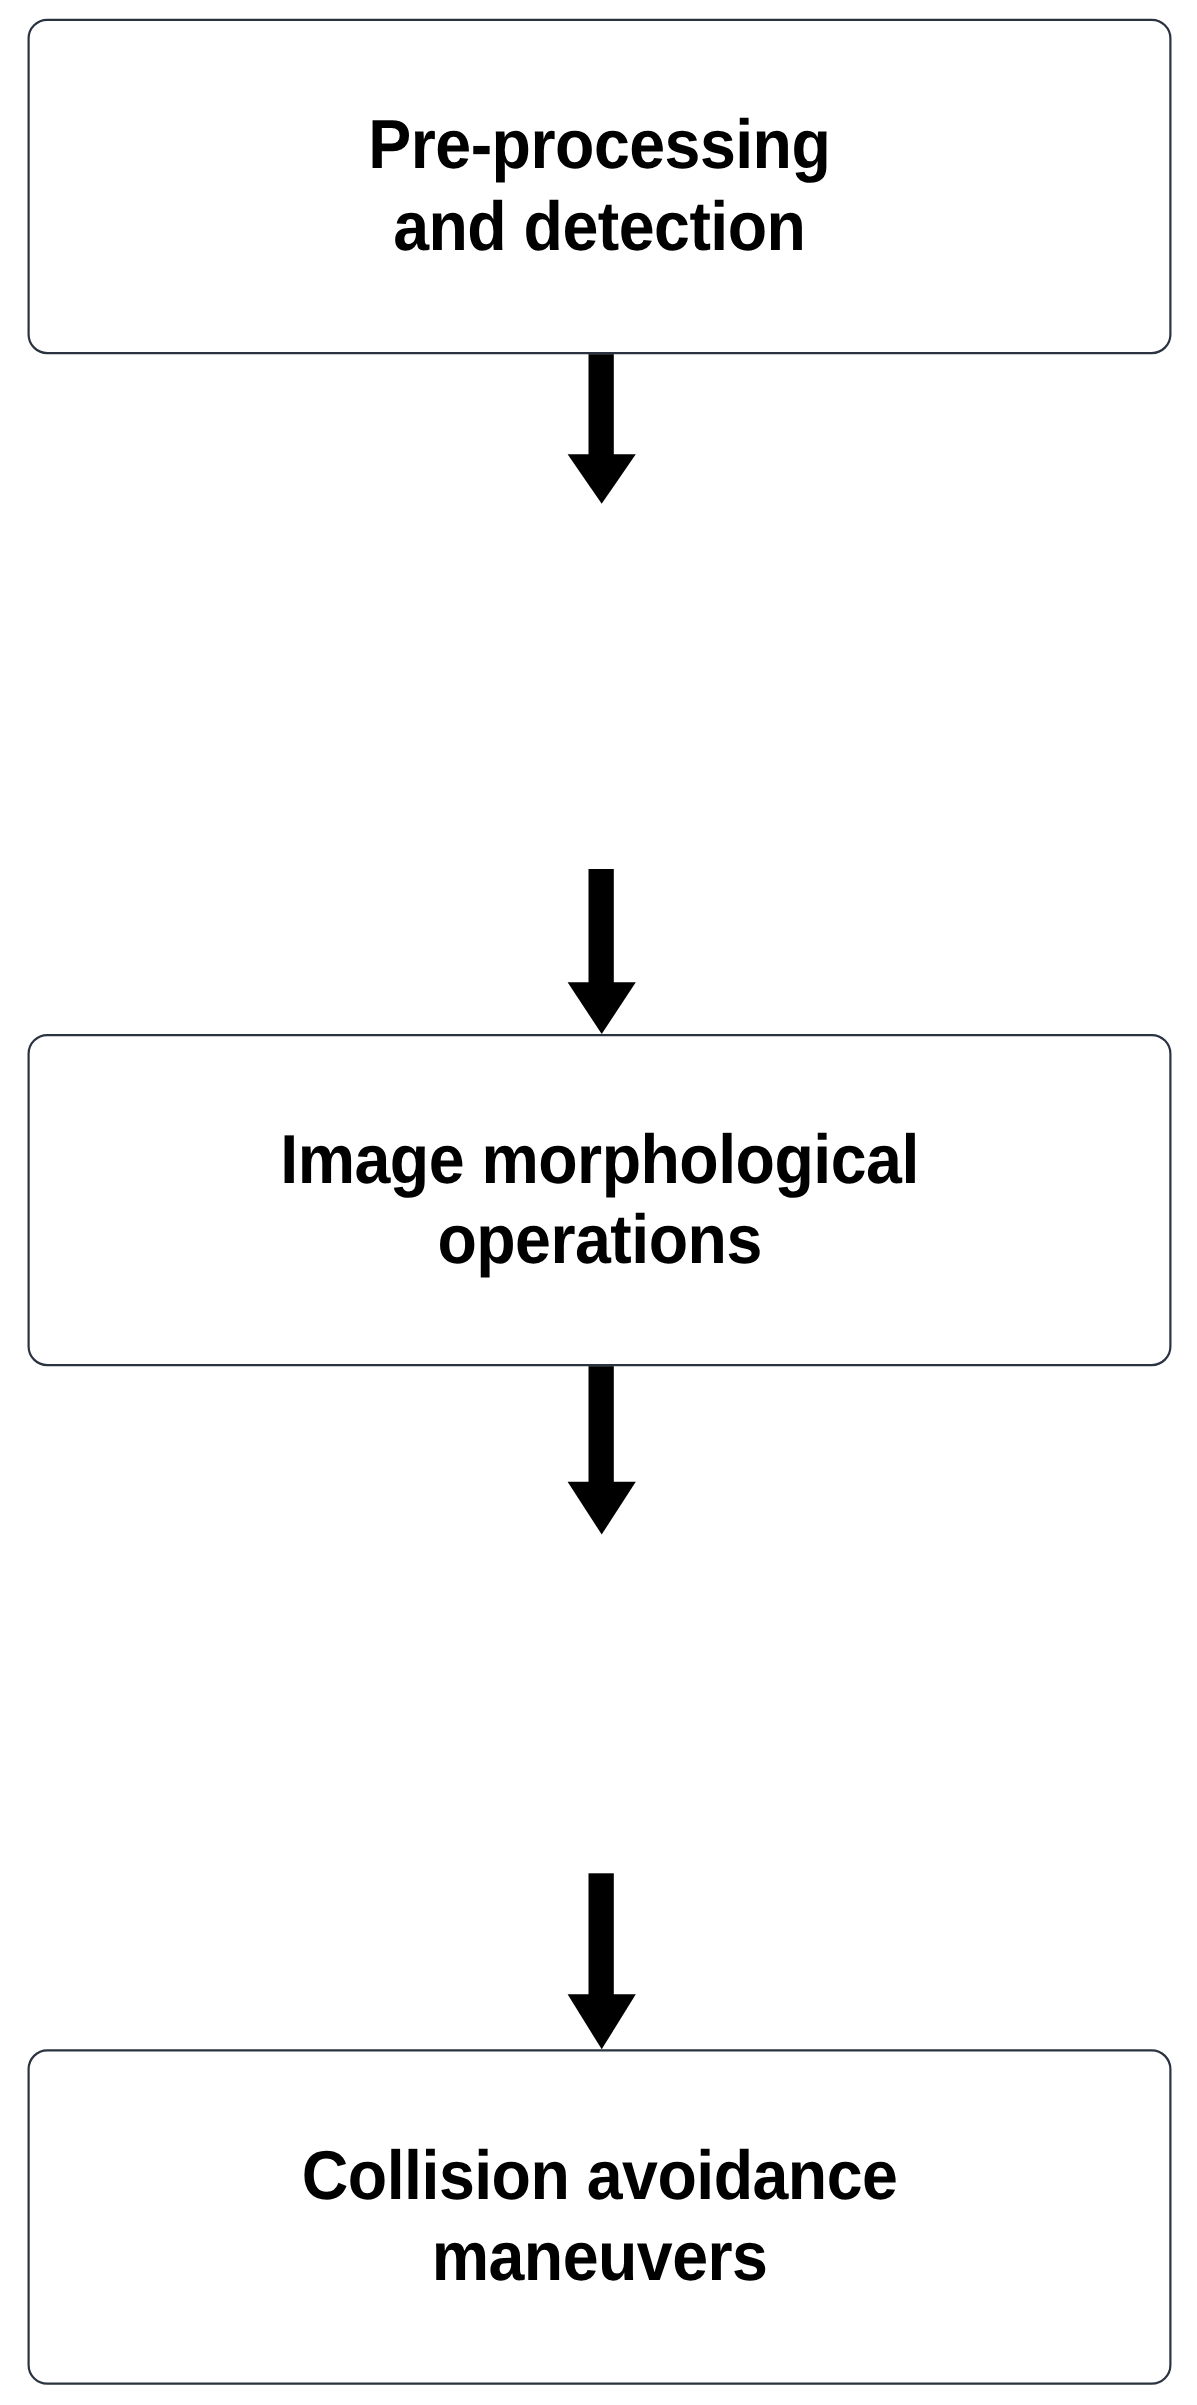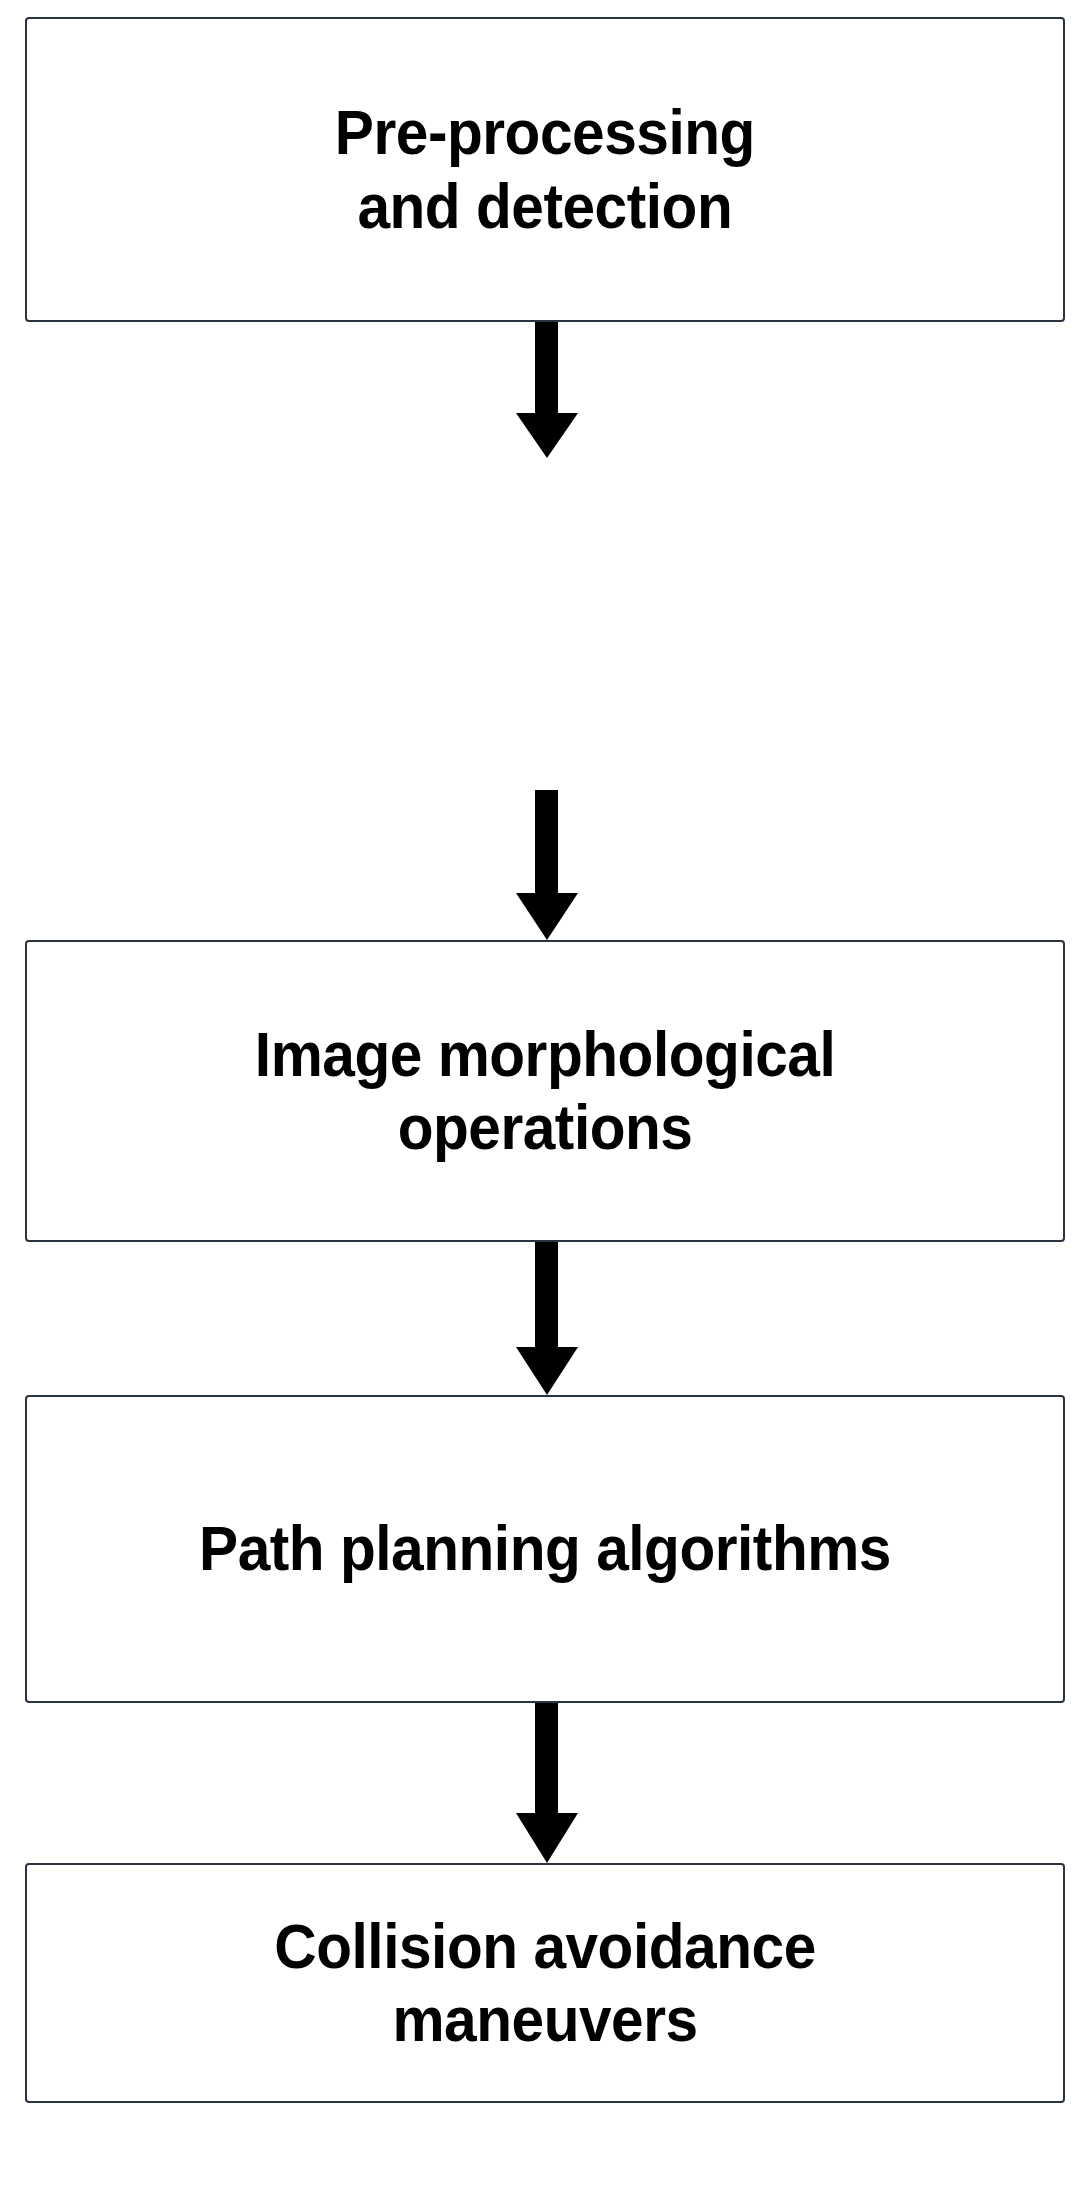--- a/index.html
+++ b/index.html
@@ -20,21 +20,21 @@
     height: 2186px;
     background: #ffffff;
   }
 
   .node {
     position: absolute;
     left: 25px;
     width: 1040px;
     box-sizing: border-box;
     border: 2.6px solid #2b3340;
-    border-radius: 4px;
+    border-radius: 18px;
     background: #ffffff;
     display: flex;
     align-items: center;
     justify-content: center;
   }
 
   .node-label {
     text-align: center;
     color: #000000;
     font-family: "Liberation Sans", "DejaVu Sans", sans-serif;
@@ -57,21 +57,21 @@
   .connector svg {
     display: block;
     overflow: visible;
   }
 
   
   #node-0 { top: 17px;   height: 305px; }
   #node-1 { top: 458px;  height: 332px; }
   #node-2 { top: 940px;  height: 302px; }
   #node-3 { top: 1395px; height: 308px; }
-  #node-4 { top: 1863px; height: 240px; }
+  #node-4 { top: 1863px; height: 305px; }
 
   
   #arrow-0 { top: 322px; height: 136px; }
   #arrow-1 { top: 790px; height: 150px; }
   #arrow-2 { top: 1242px; height: 153px; }
   #arrow-3 { top: 1703px; height: 160px; }
 </style>
 </head>
 <body>
 
@@ -102,23 +102,20 @@
 operations</div>
   </div>
 
   <div class="connector" id="arrow-2">
     <svg width="1088" height="153" viewBox="0 0 1088 153" xmlns="http://www.w3.org/2000/svg" aria-hidden="true">
       <rect x="535" y="0" width="23" height="108" fill="#000000"></rect>
       <polygon points="516,105 578,105 547,153" fill="#000000"></polygon>
     </svg>
   </div>
 
-  <div class="node" id="node-3">
-    <div class="node-label">Path planning algorithms</div>
-  </div>
 
   <div class="connector" id="arrow-3">
     <svg width="1088" height="160" viewBox="0 0 1088 160" xmlns="http://www.w3.org/2000/svg" aria-hidden="true">
       <rect x="535" y="0" width="23" height="113" fill="#000000"></rect>
       <polygon points="516,110 578,110 547,160" fill="#000000"></polygon>
     </svg>
   </div>
 
   <div class="node" id="node-4">
     <div class="node-label">Collision avoidance

